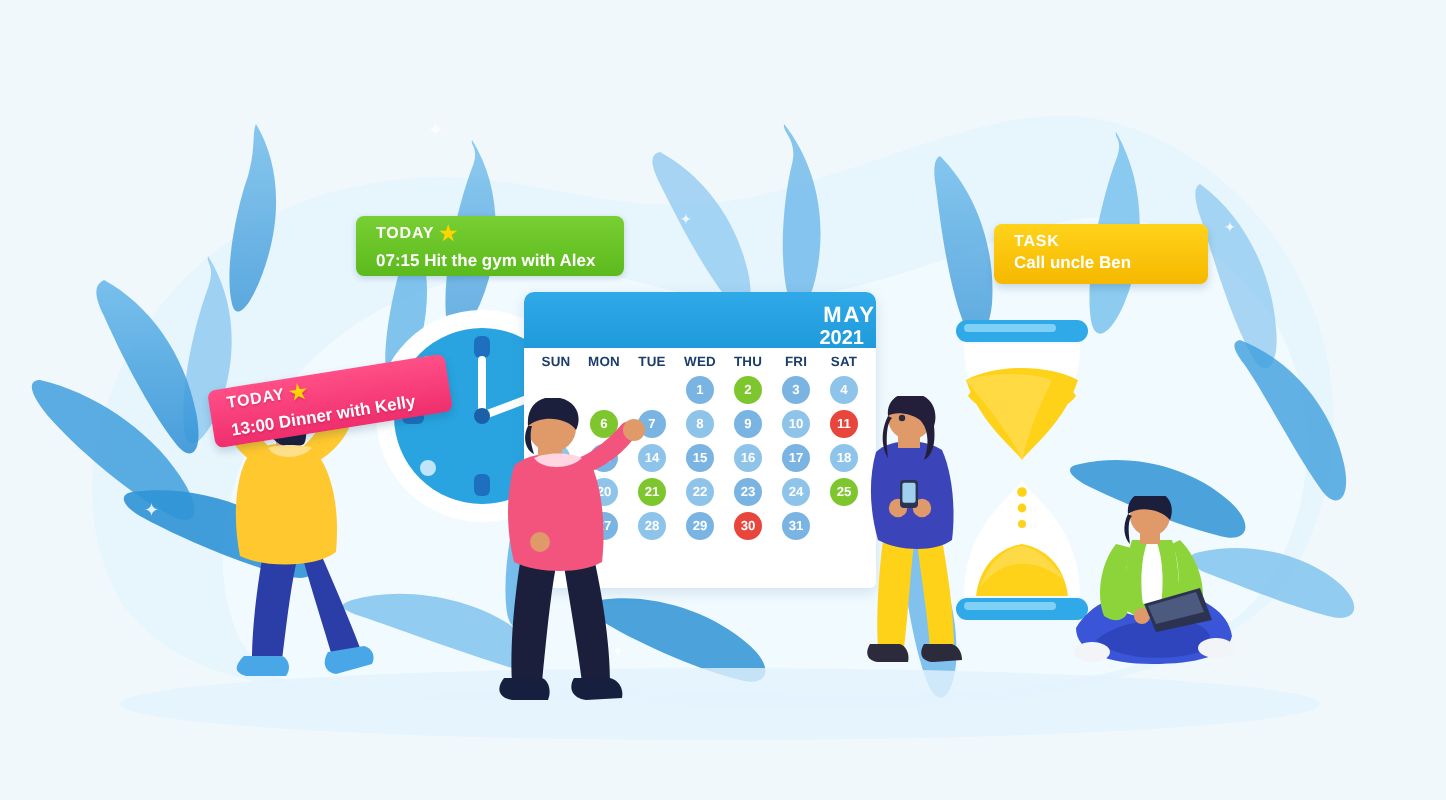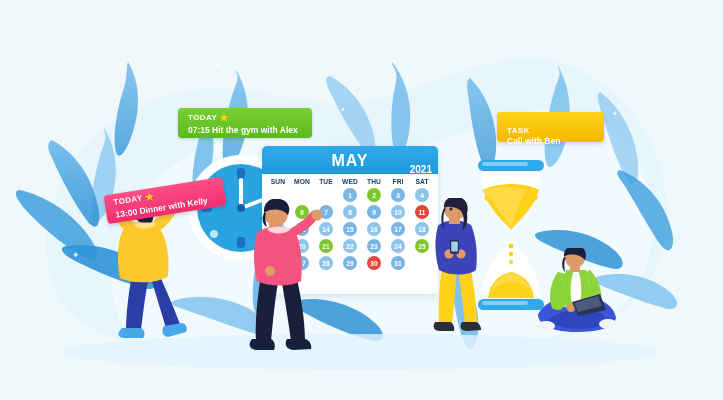--- a/index.html
+++ b/index.html
@@ -19,30 +19,30 @@
 
   #label-green{left:178px;top:108px;width:134px;height:30px;background:#6ec82a;
      background:linear-gradient(180deg,#78cf33,#5cba1c);padding:5px 0 0 10px;box-sizing:border-box;
      box-shadow:0 1px 3px rgba(0,60,90,.18);}
   #label-pink{left:105px;top:186px;width:120px;height:29px;
      background:linear-gradient(180deg,#ff4f87,#ef2e6e);
      padding:4px 0 0 9px;box-sizing:border-box;transform:rotate(-9deg);
      box-shadow:0 2px 4px rgba(0,60,90,.2);}
   #label-yellow{left:497px;top:112px;width:107px;height:30px;
      background:linear-gradient(180deg,#ffd21a,#f6b800);
-     padding:15px 0 0 10px;box-sizing:border-box;
+     padding:5px 0 0 10px;box-sizing:border-box;
      box-shadow:0 2px 4px rgba(0,60,90,.18);}
   #label-pink .l1,#label-pink .l2{text-shadow:0 1px 1px rgba(150,0,50,.25);}
 
   
   #calendar{left:262px;top:146px;width:176px;height:148px;background:#fff;
      border-radius:5px 5px 3px 3px;box-shadow:0 2px 7px rgba(40,100,140,.16);overflow:hidden;}
   #cal-header{height:28px;background:linear-gradient(180deg,#2fa9e8,#1f9ada);position:relative;}
-  #cal-month{position:absolute;left:0;right:0;top:6px;text-align:center;color:#fff;
-     font-size:16px;font-weight:bold;letter-spacing:1px;}
+  #cal-month{position:absolute;left:0;right:0;top:6px;text-align:right;color:#fff;
+     font-size:11px;font-weight:bold;letter-spacing:1px;}
   #cal-year{position:absolute;right:6px;top:18px;color:#fff;font-size:10px;font-weight:bold;}
   #cal-dow{display:flex;padding:4px 4px 1px 4px;}
   #cal-dow span{flex:1;text-align:center;font-size:6.7px;font-weight:bold;color:#1b3d6b;letter-spacing:.1px;}
   #cal-grid{display:grid;grid-template-columns:repeat(7,1fr);padding:1px 4px 4px 4px;row-gap:1px;}
   .cell{height:16px;display:flex;align-items:center;justify-content:center;}
   .day{width:14px;height:14px;border-radius:50%;display:flex;align-items:center;justify-content:center;
      font-size:6.6px;font-weight:bold;color:#fff;background:#7ab4e3;}
   .day.alt{background:#8fc4ea;}
   .day.green{background:#7ec62e;}
   .day.red{background:#e8453c;}
@@ -365,16 +365,16 @@
   </div>
 
   <div id="label-pink" class="lbl">
     <span class="l1"><span>TODAY</span>
       <span class="star">★</span></span>
     <span class="l2">13:00 Dinner with Kelly</span>
   </div>
 
   <div id="label-yellow" class="lbl">
     <span class="l1">TASK</span>
-    <span class="l2">Call with Ben</span>
+    <span class="l2">Call uncle Ben</span>
   </div>
 
 </div>
 
 </body></html>

